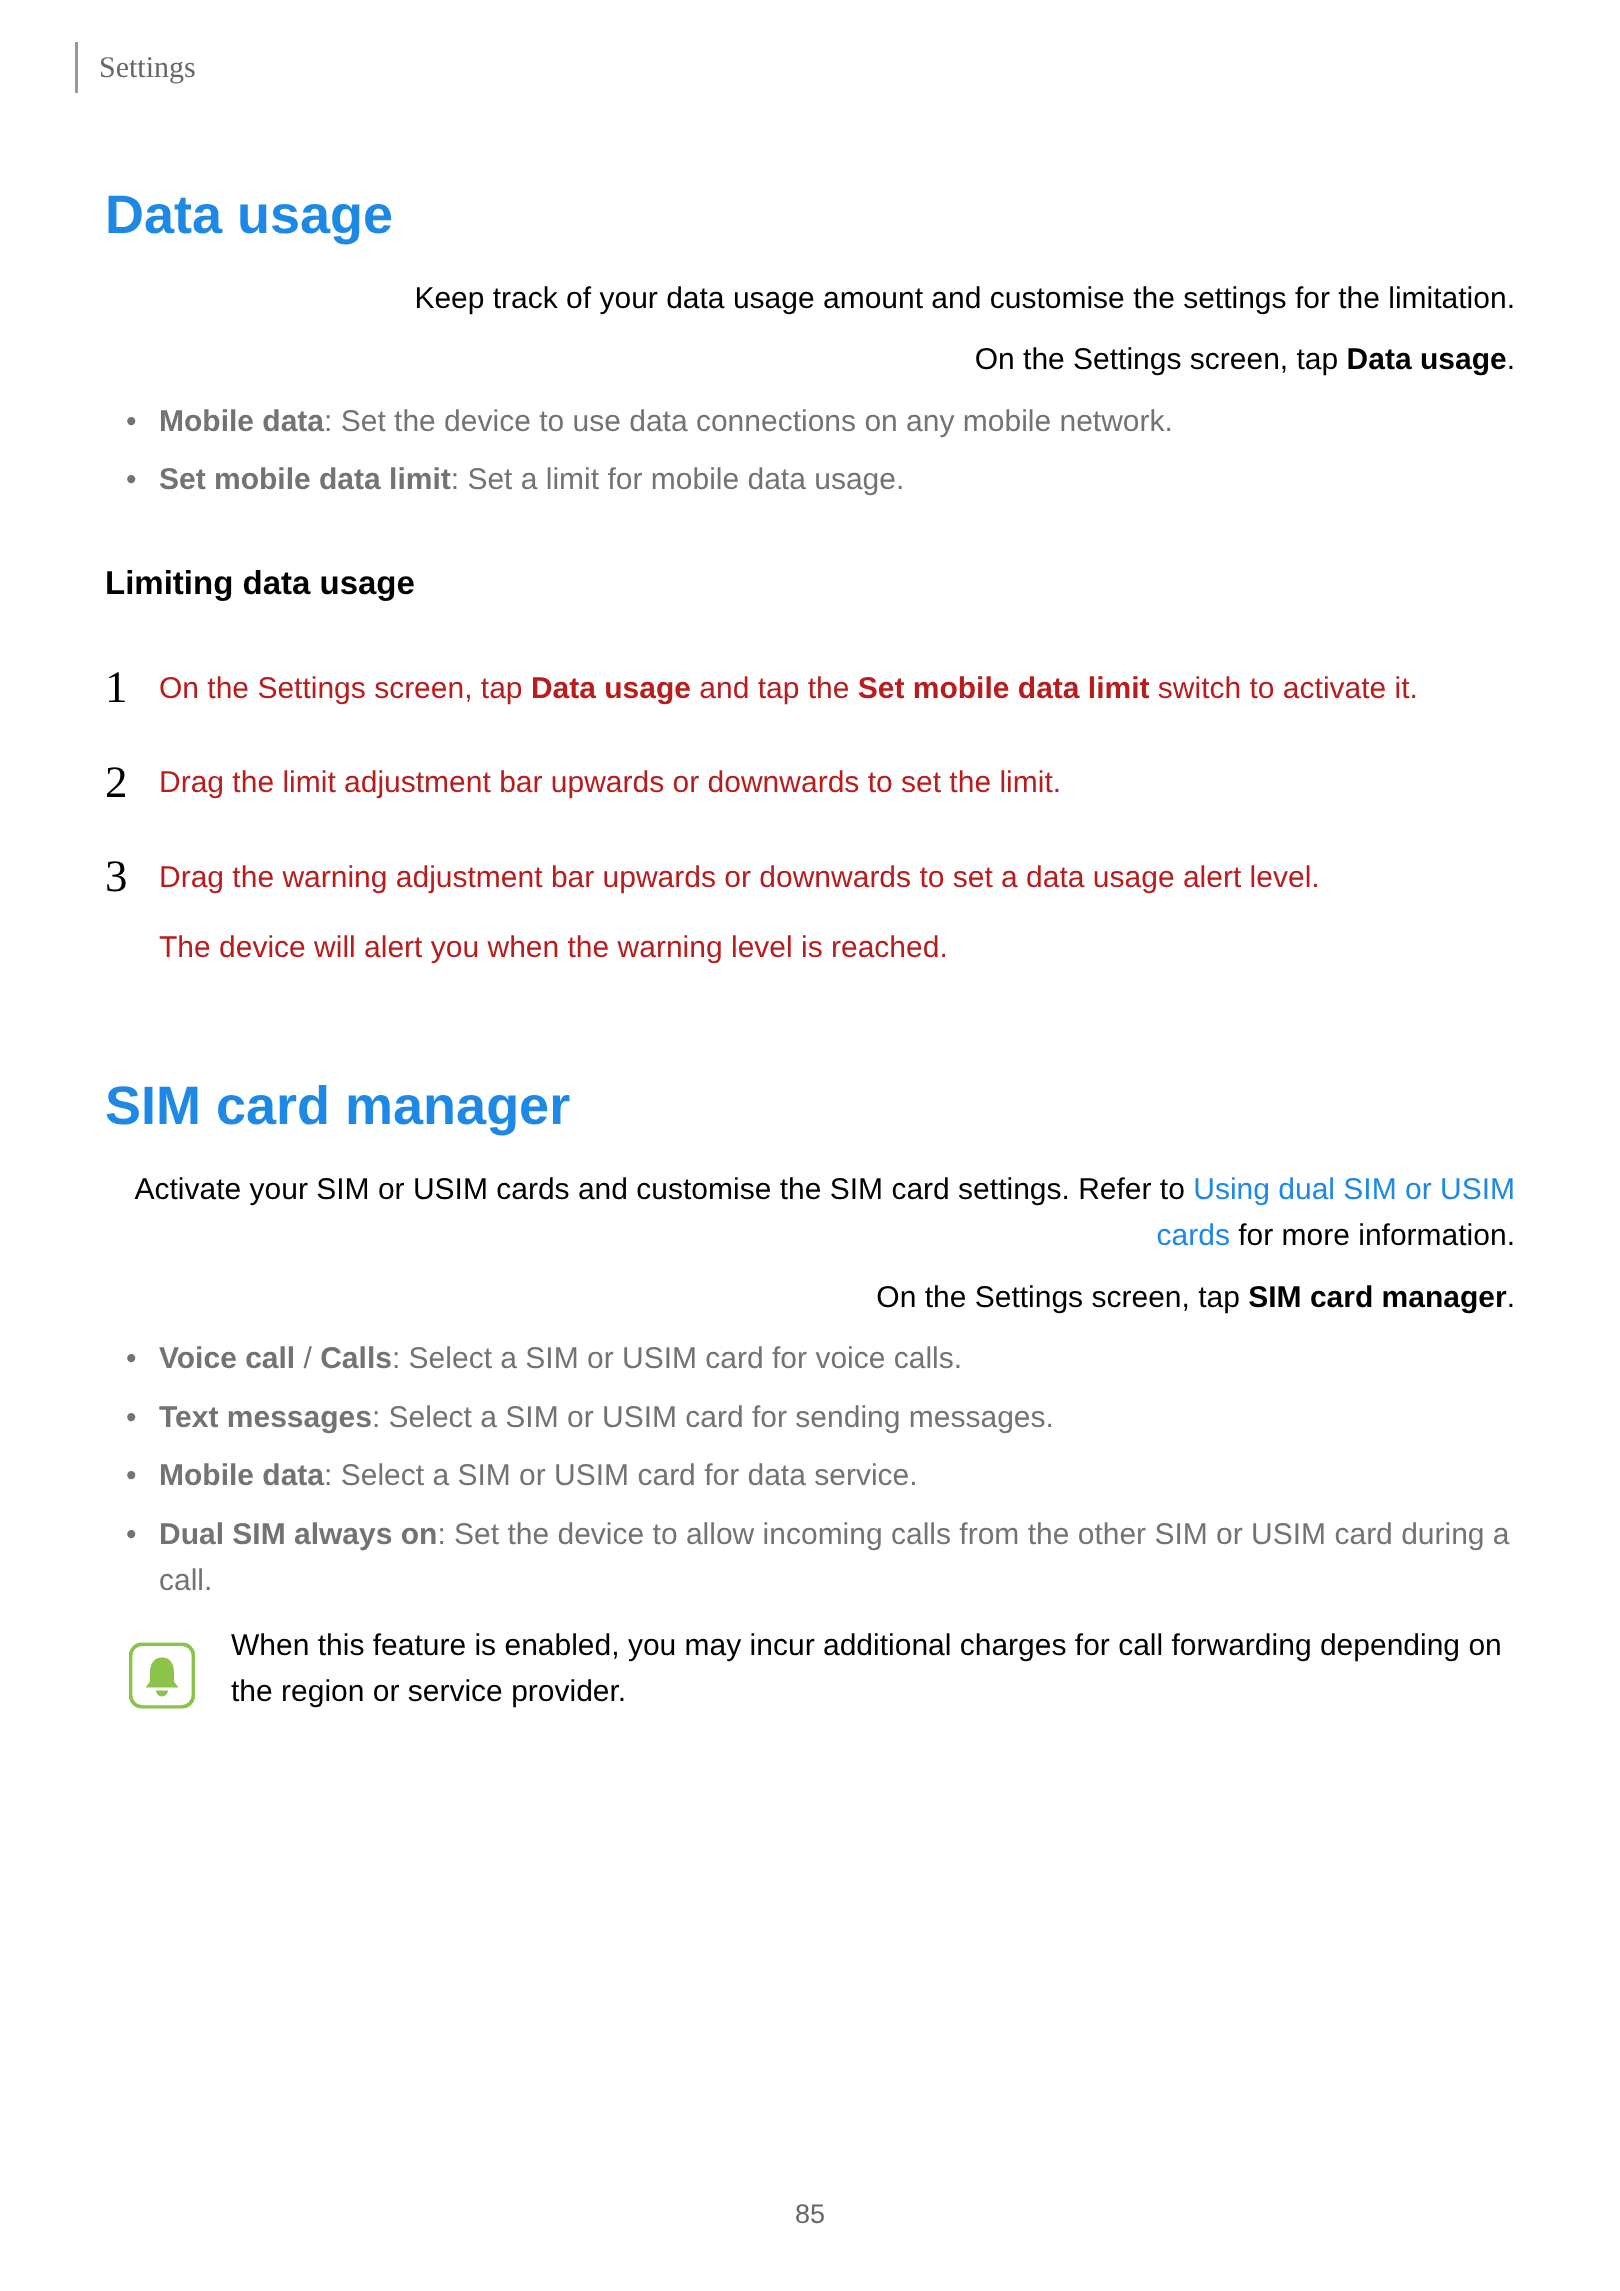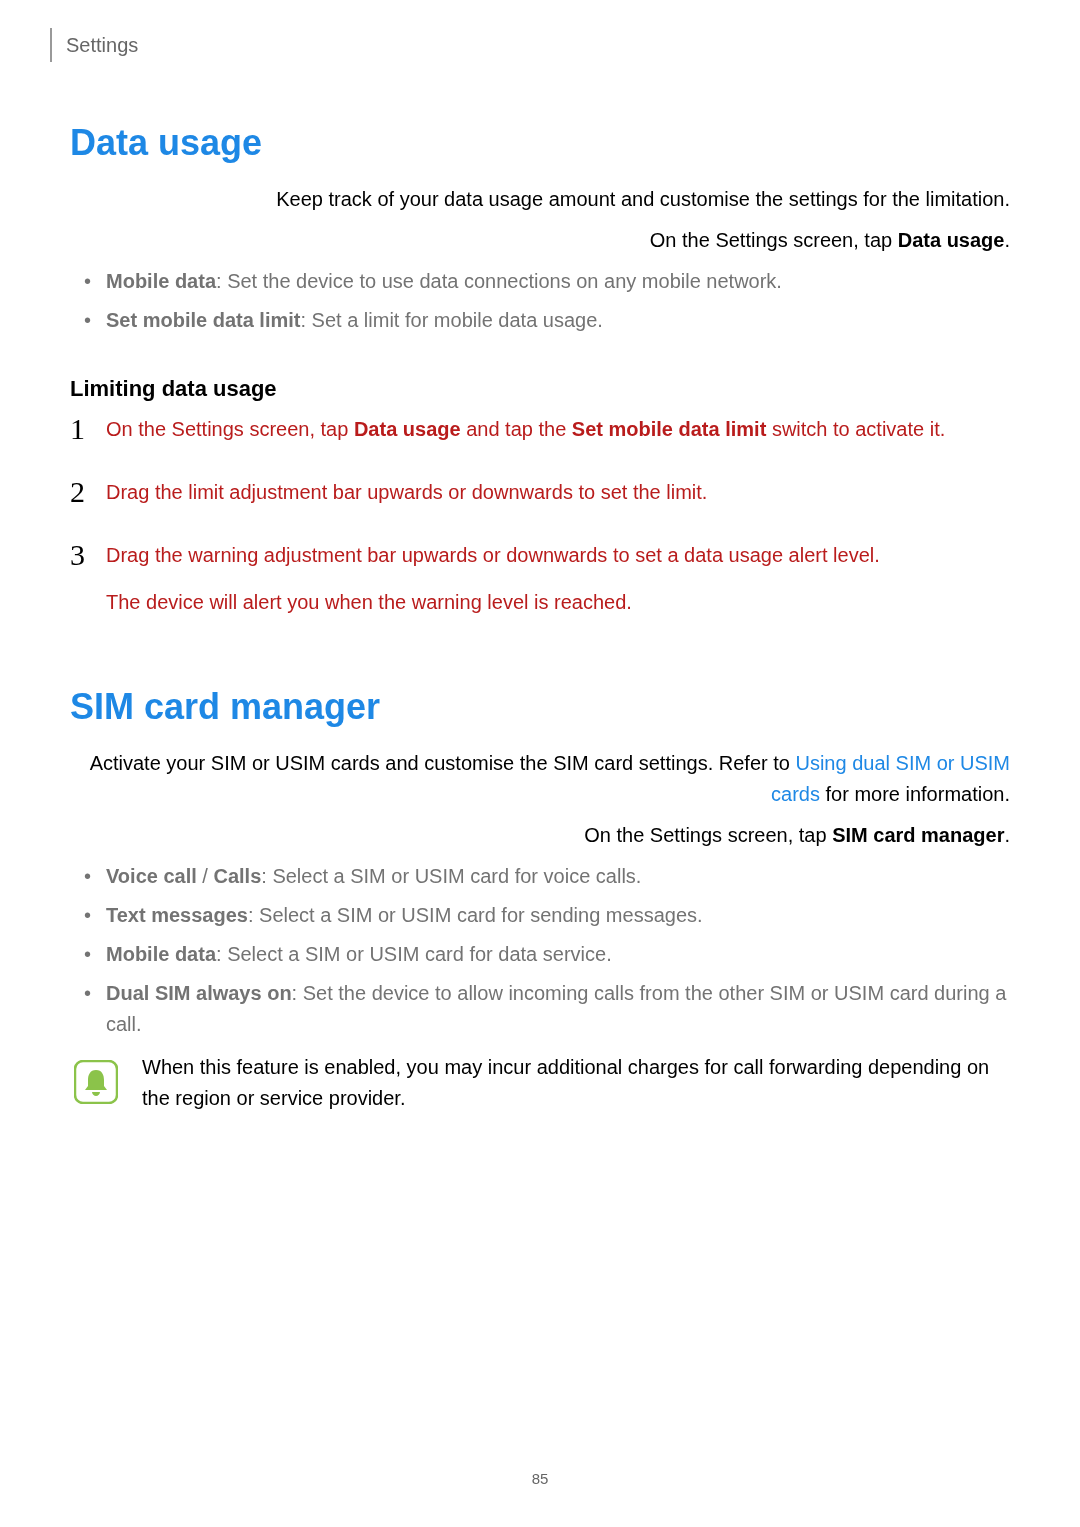--- a/index.html
+++ b/index.html
@@ -27,20 +27,21 @@
     .header-divider {
       width: 2px;
       height: 34px;
       background: #999;
       margin-right: 14px;
     }
     .header-text {
       font-size: 20px;
       color: #666;
       padding-top: 6px;
+      font-family: Liberation Serif, serif;
     }
     .section-heading {
       font-size: 36px;
       font-weight: bold;
       color: #1e88e5;
       margin-bottom: 20px;
     }
     .body-text {
       font-size: 20px;
       line-height: 1.55;
@@ -71,21 +72,21 @@
     }
     .link {
       color: #1e88e5;
       cursor: pointer;
     }
     .sub-heading {
       font-size: 22px;
       font-weight: bold;
       color: #000;
       margin-top: 40px;
-      margin-bottom: 12px;
+      margin-bottom: 42px;
     }
     .numbered-item {
       display: flex;
       align-items: flex-start;
       margin-bottom: 32px;
     }
     .numbered-item .num {
       font-size: 30px;
       font-family: Georgia, 'Times New Roman', serif;
       color: #000;
@@ -107,41 +108,41 @@
       margin: 0 4px;
     }
     .inline-chevron-icon svg {
       display: block;
     }
     .section-gap {
       margin-top: 68px;
     }
     .note-block {
       display: flex;
-      align-items: center;
+      align-items: flex-end;
       margin-top: 12px;
-      margin-left: 4px;
+      margin-left: 16px;
     }
     .note-icon {
       flex-shrink: 0;
       margin-right: 24px;
       margin-top: 2px;
     }
     .note-text {
       font-size: 20px;
       line-height: 1.55;
       color: #000;
     }
     .page-number {
       position: absolute;
       bottom: 40px;
       left: 0;
       right: 0;
       text-align: center;
-      font-size: 15px;
+      font-size: 18px;
       color: #666;
     }
   </style>
 </head>
 <body>
 
 <div class="page-container">
 
   <div class="header-row">
     <div class="header-divider"></div>

